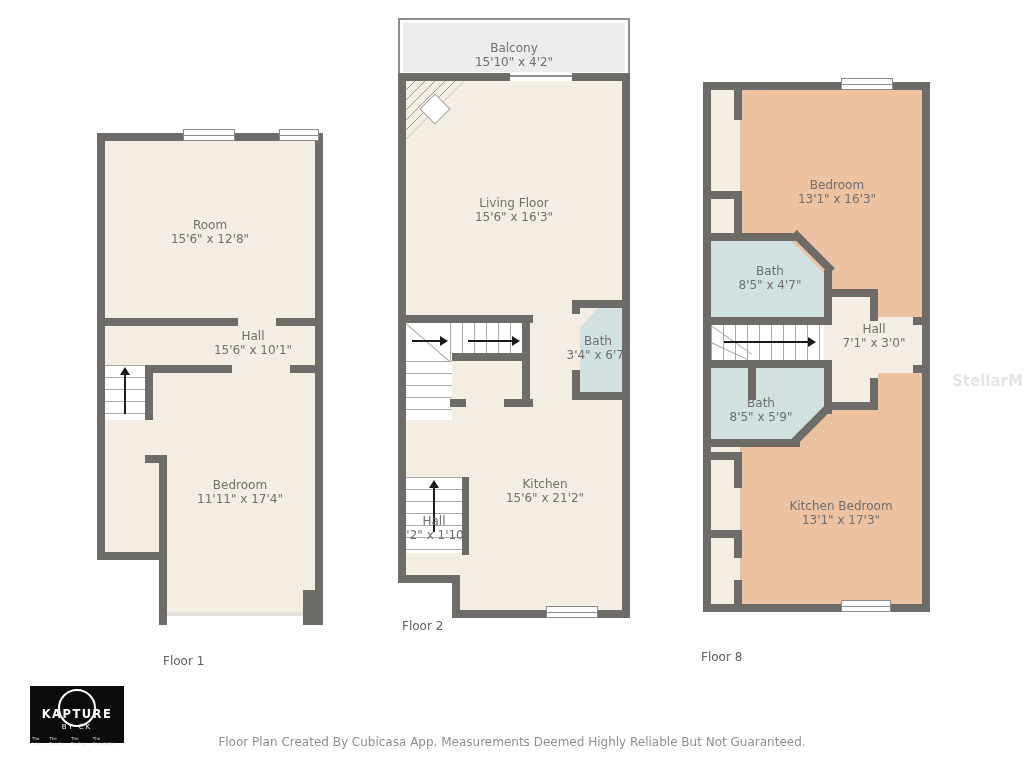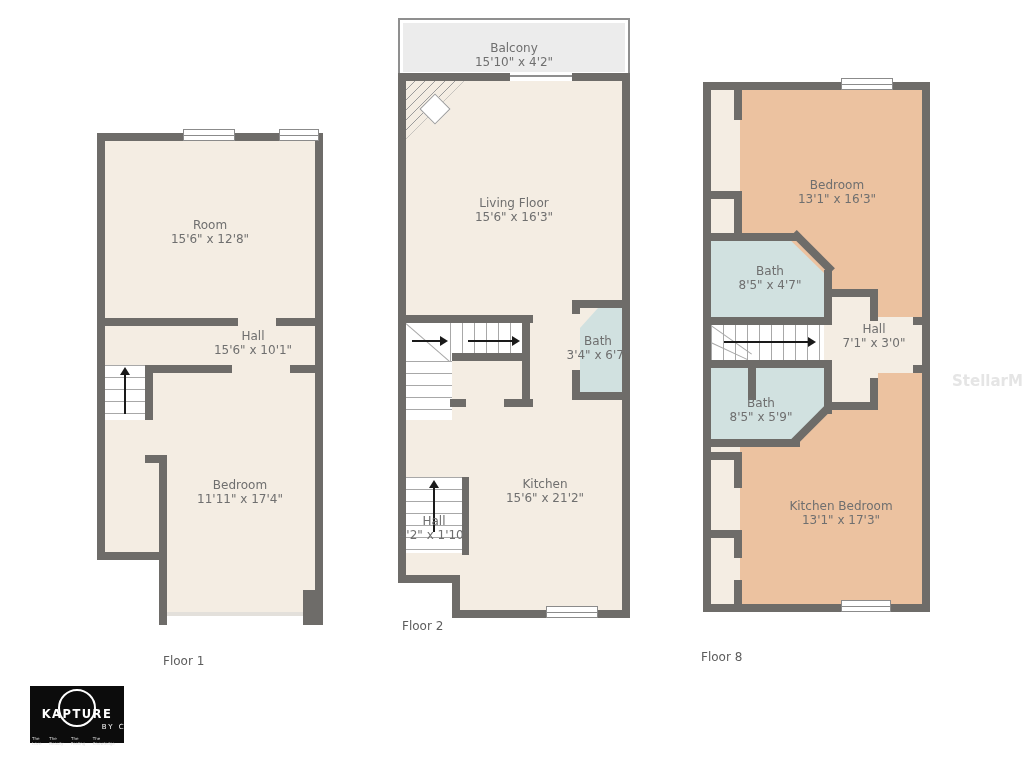--- a/index.html
+++ b/index.html
@@ -31,21 +31,21 @@
   .balcony{position:absolute;border:2px solid #8f8f8f;background:#fff;z-index:1;}
   .balcony .bfill{position:absolute;left:3px;right:3px;top:3px;bottom:3px;background:#ececec;}
   .sill{position:absolute;background:#e3e0db;z-index:3;}
   #footer{position:absolute;left:0;top:735px;width:1024px;text-align:center;font-size:12px;color:#8f8f8f;z-index:6;}
   #watermark{position:absolute;left:952px;top:372px;font-size:15px;font-weight:600;color:#e5e5e5;z-index:6;}
   #logo{position:absolute;left:30px;top:686px;width:94px;height:57px;background:#0c0c0c;z-index:6;}
   #logo .ring{position:absolute;left:50%;top:3px;margin-left:-19px;width:38px;height:38px;border:2px solid #fff;
               border-radius:50%;box-sizing:border-box;}
   #logo .brand{position:absolute;left:0;top:21px;width:100%;text-align:center;color:#fff;font-size:11.5px;
                font-weight:bold;letter-spacing:1.5px;}
-  #logo .sub{position:absolute;left:0;top:37px;width:100%;text-align:center;color:#fff;font-size:7px;letter-spacing:2px;margin-left:40px;}
+  #logo .sub{position:absolute;left:0;top:37px;width:100%;text-align:center;color:#fff;font-size:7px;letter-spacing:2px;}
   #logo .tags{position:absolute;left:2px;right:2px;top:50px;display:flex;justify-content:space-between;
               color:#ddd;font-size:4px;}
 </style>
 </head>
 <body>
 
 <div id="canvas">
 
   <div class="fill cream" style="left:105px;top:141px;width:210px;height:419px"></div>
   <div class="fill cream" style="left:167px;top:560px;width:148px;height:53px"></div>
@@ -166,20 +166,21 @@
   <div class="rlabel" style="left:761px;top:396px">
     <div>Bath</div>
     <div>8'5" x 5'9"</div>
   </div>
   <div class="rlabel" style="left:841px;top:499px">
     <div>Kitchen Bedroom</div>
     <div>13'1" x 17'3"</div>
   </div>
   <div class="flabel" style="left:701px;top:650px">Floor 8</div>
 
+  <div id="footer">Floor Plan Created By Cubicasa App. Measurements Deemed Highly Reliable But Not Guaranteed.</div>
   <div id="watermark">StellarMLS</div>
 
   <div id="logo">
     <div class="ring"></div>
     <div class="brand">KAPTURE</div>
     <div class="sub">BY CK</div>
     <div class="tags">
       <span>The Love</span>
       <span>The Beauty</span>
       <span>The Feeling</span>

